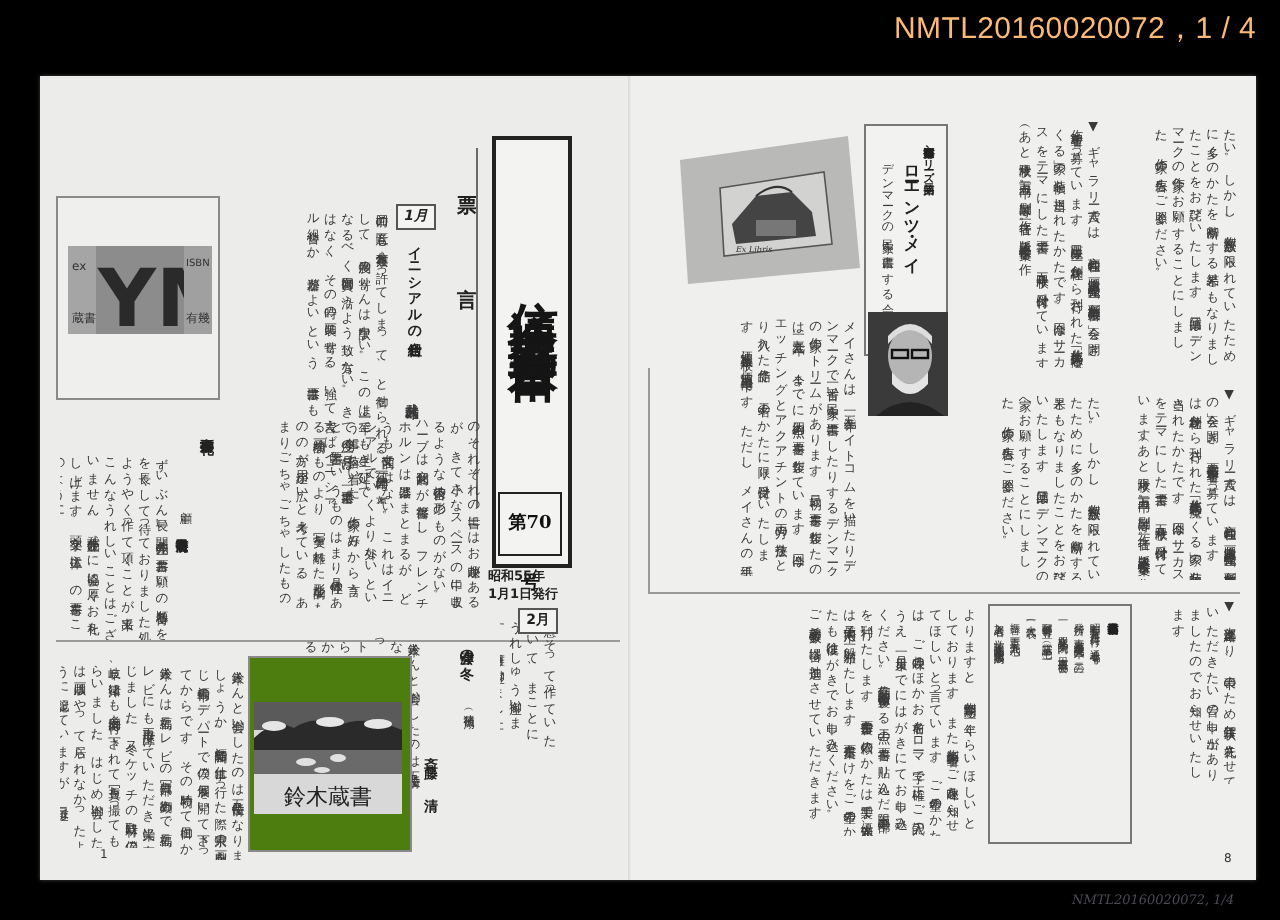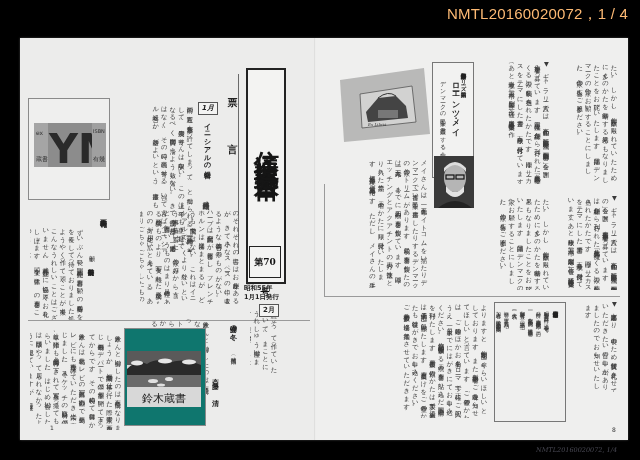--- a/index.html
+++ b/index.html
@@ -76,21 +76,21 @@
 
     <div class="vt" style="left:230px;top:268px;width:28px;height:68px;">御意にそって作っていただいて、まことにうれしゅう御座います。有難う御座いました。</div>
 
     <div class="month-tag" style="left:198px;top:266px;width:18px;height:11px;line-height:11px;margin-left:41px;">2月</div>
     <div class="vt-b" style="left:208px;top:282px;height:34px;font-size:7px;">会津の冬</div>
     <div class="vt" style="left:208px;top:314px;width:10px;height:36px;font-size:5.5px;">（猪苗代湖）</div>
     <div class="vt-b" style="left:190px;top:334px;height:30px;font-size:7px;letter-spacing:5px;">斎藤　清</div>
 
     <div class="vt" style="left:128px;top:278px;width:62px;height:82px;">鈴木さんと御会いしたのは五年位前になりましょうか。福島新聞で仕事に行った際、東京の画廊を通じ福島市のデパートで僕の個展を開いて下さってからです。その時初めて御目にかかり親交御世話になり今日に続いているわけです。</div>
 
-    <div class="box" style="left:104px;top:290px;width:80px;height:96px;background:#0f766e;">
+    <div class="box" style="left:104px;top:290px;width:80px;height:96px;background:#4d7c0f;">
       <svg class="img" style="left:2px;top:22px;" width="74" height="56" viewBox="0 0 74 56">
         <rect x="0" y="0" width="74" height="56" fill="#d8d8d8"></rect>
         <rect x="0" y="0" width="74" height="14" fill="#5a5a5a"></rect>
         <path d="M0 18 Q10 8 20 13 Q30 6 42 12 Q55 6 74 14 L74 24 L0 24 Z" fill="#2a2a2a"></path>
         <ellipse cx="10" cy="12" rx="6" ry="2.5" fill="#e6e6e6"></ellipse>
         <ellipse cx="38" cy="10" rx="7" ry="2.5" fill="#e6e6e6"></ellipse>
         <ellipse cx="62" cy="11" rx="7" ry="2.5" fill="#e6e6e6"></ellipse>
         <rect x="0" y="24" width="74" height="12" fill="#6a6a6a"></rect>
         <ellipse cx="26" cy="30" rx="5" ry="2" fill="#e0e0e0"></ellipse>
         <ellipse cx="42" cy="28" rx="4" ry="2" fill="#e0e0e0"></ellipse>

